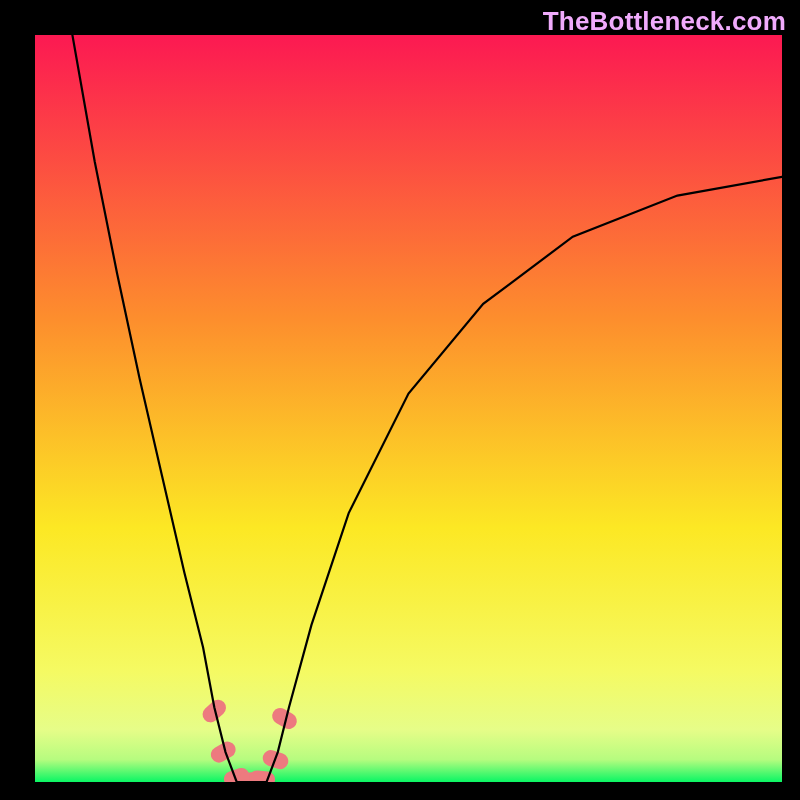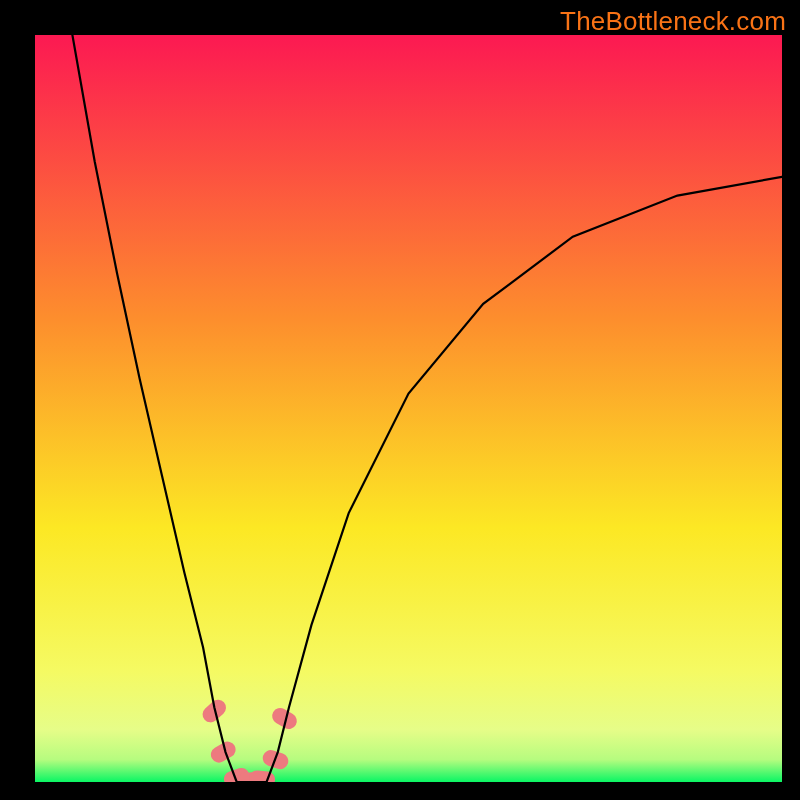--- a/index.html
+++ b/index.html
@@ -25,22 +25,22 @@
     width: 747px;
     height: 747px;
     overflow: hidden;
   }
   .watermark {
     position: absolute;
     top: 6px;
     right: 14px;
     font-family: Arial, Helvetica, sans-serif;
     font-size: 26px;
-    font-weight: 400;
-    color: #f97316;
+    font-weight: 700;
+    color: #f0abfc;
     letter-spacing: 0.2px;
   }
 </style>
 </head>
 <body>
 
 <div class="frame">
   <div class="watermark">TheBottleneck.com</div>
 
   <div class="plot">

